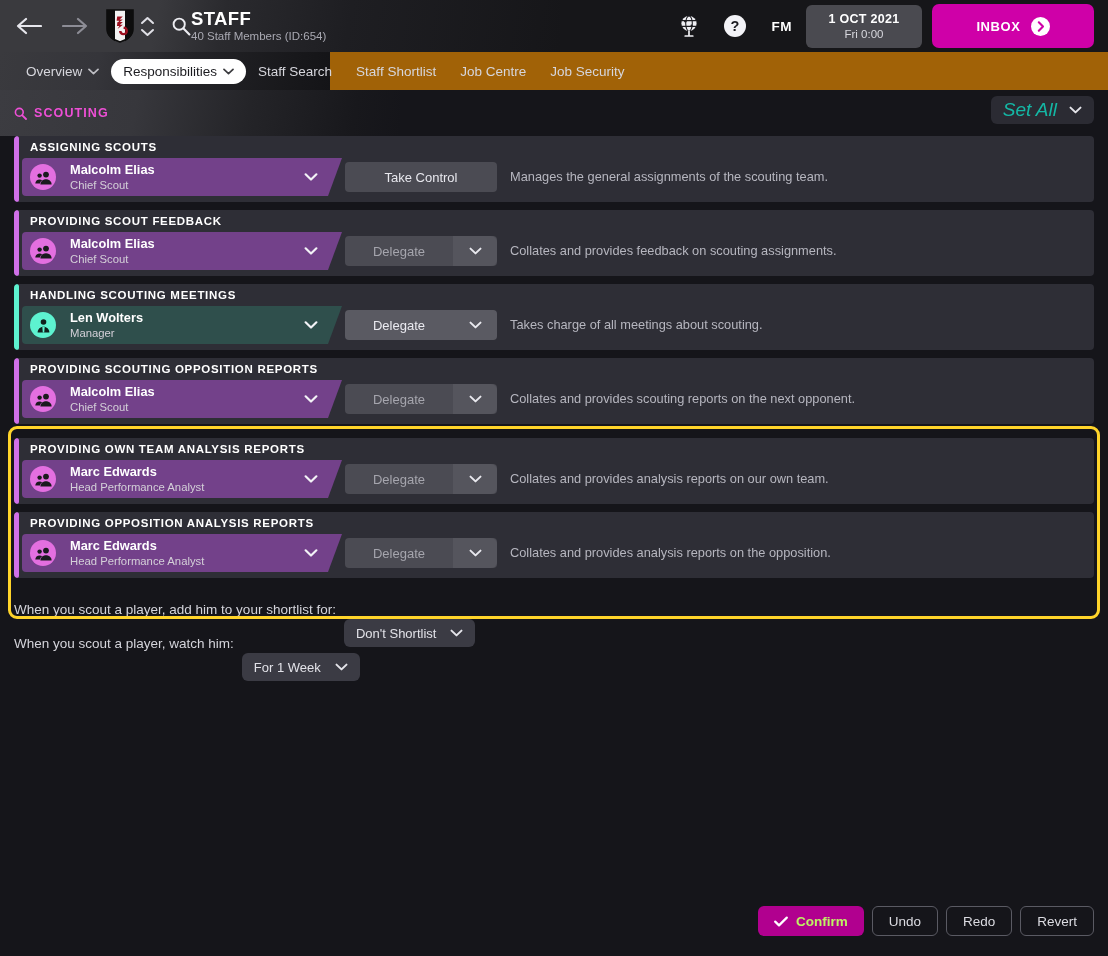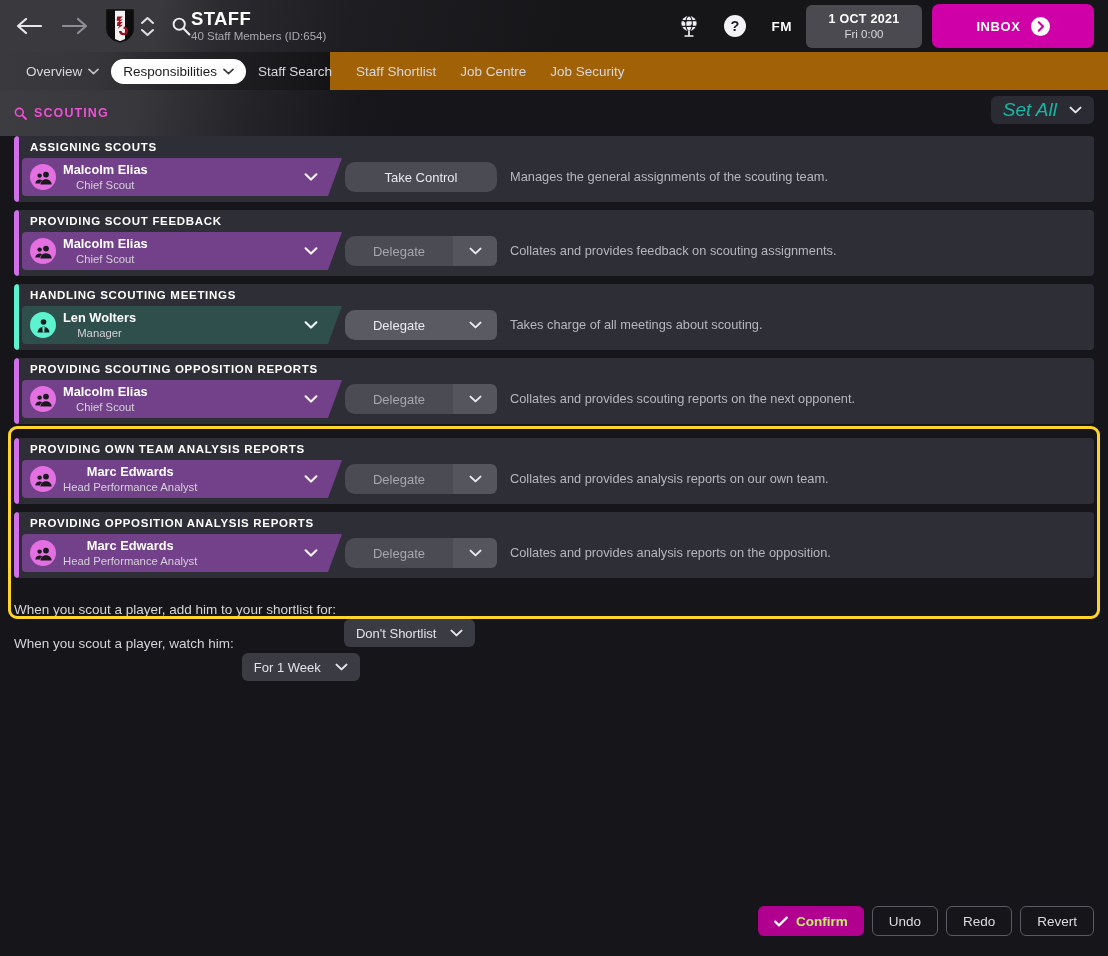--- a/index.html
+++ b/index.html
@@ -108,28 +108,28 @@
     display: flex; align-items: center; padding-left: 8px;
     -webkit-clip-path: polygon(0 0, 100% 0, calc(100% - 14px) 100%, 0 100%);
     clip-path: polygon(0 0, 100% 0, calc(100% - 14px) 100%, 0 100%);
     border-radius: 4px 0 0 4px; cursor: pointer;
   }
   .person.scout { background: #73418a; }
   .person.manager { background: #2f4f4c; }
   .avatar { width: 26px; height: 26px; border-radius: 50%; display: flex; align-items: center; justify-content: center; flex: 0 0 auto; }
   .avatar.scout { background: #e36fe0; }
   .avatar.manager { background: #5df2d0; }
-  .pinfo { margin-left: 7px; text-align: center; }
+  .pinfo { margin-left: 14px; }
   .pname { color: #ffffff; font-size: 12.8px; font-weight: bold; line-height: 16px; }
   .prole { color: #d4d0d8; font-size: 11.3px; line-height: 14px; }
   .person .pchev { position: absolute; right: 24px; top: 50%; transform: translateY(-50%); display: flex; }
 
   .actionbtn {
     position: absolute; left: 331px; top: 26px; height: 30px; width: 152px;
-    background: #4b4b53; border-radius: 10px; display: flex; align-items: center; cursor: pointer;
+    background: #4b4b53; border-radius: 4px; display: flex; align-items: center; cursor: pointer;
   }
   .actionbtn.solo { justify-content: center; }
   .actionbtn .lbl { flex: 1; text-align: center; font-size: 13px; }
   .actionbtn.solo .lbl { color: #e8e8ee; }
   .actionbtn.split .lbl { color: #a5a5ad; }
   .actionbtn .splitbtn {
     width: 44px; height: 100%; background: #55555d; border-radius: 0 6px 6px 0;
     display: flex; align-items: center; justify-content: center; flex: 0 0 auto;
   }
   .desc {

